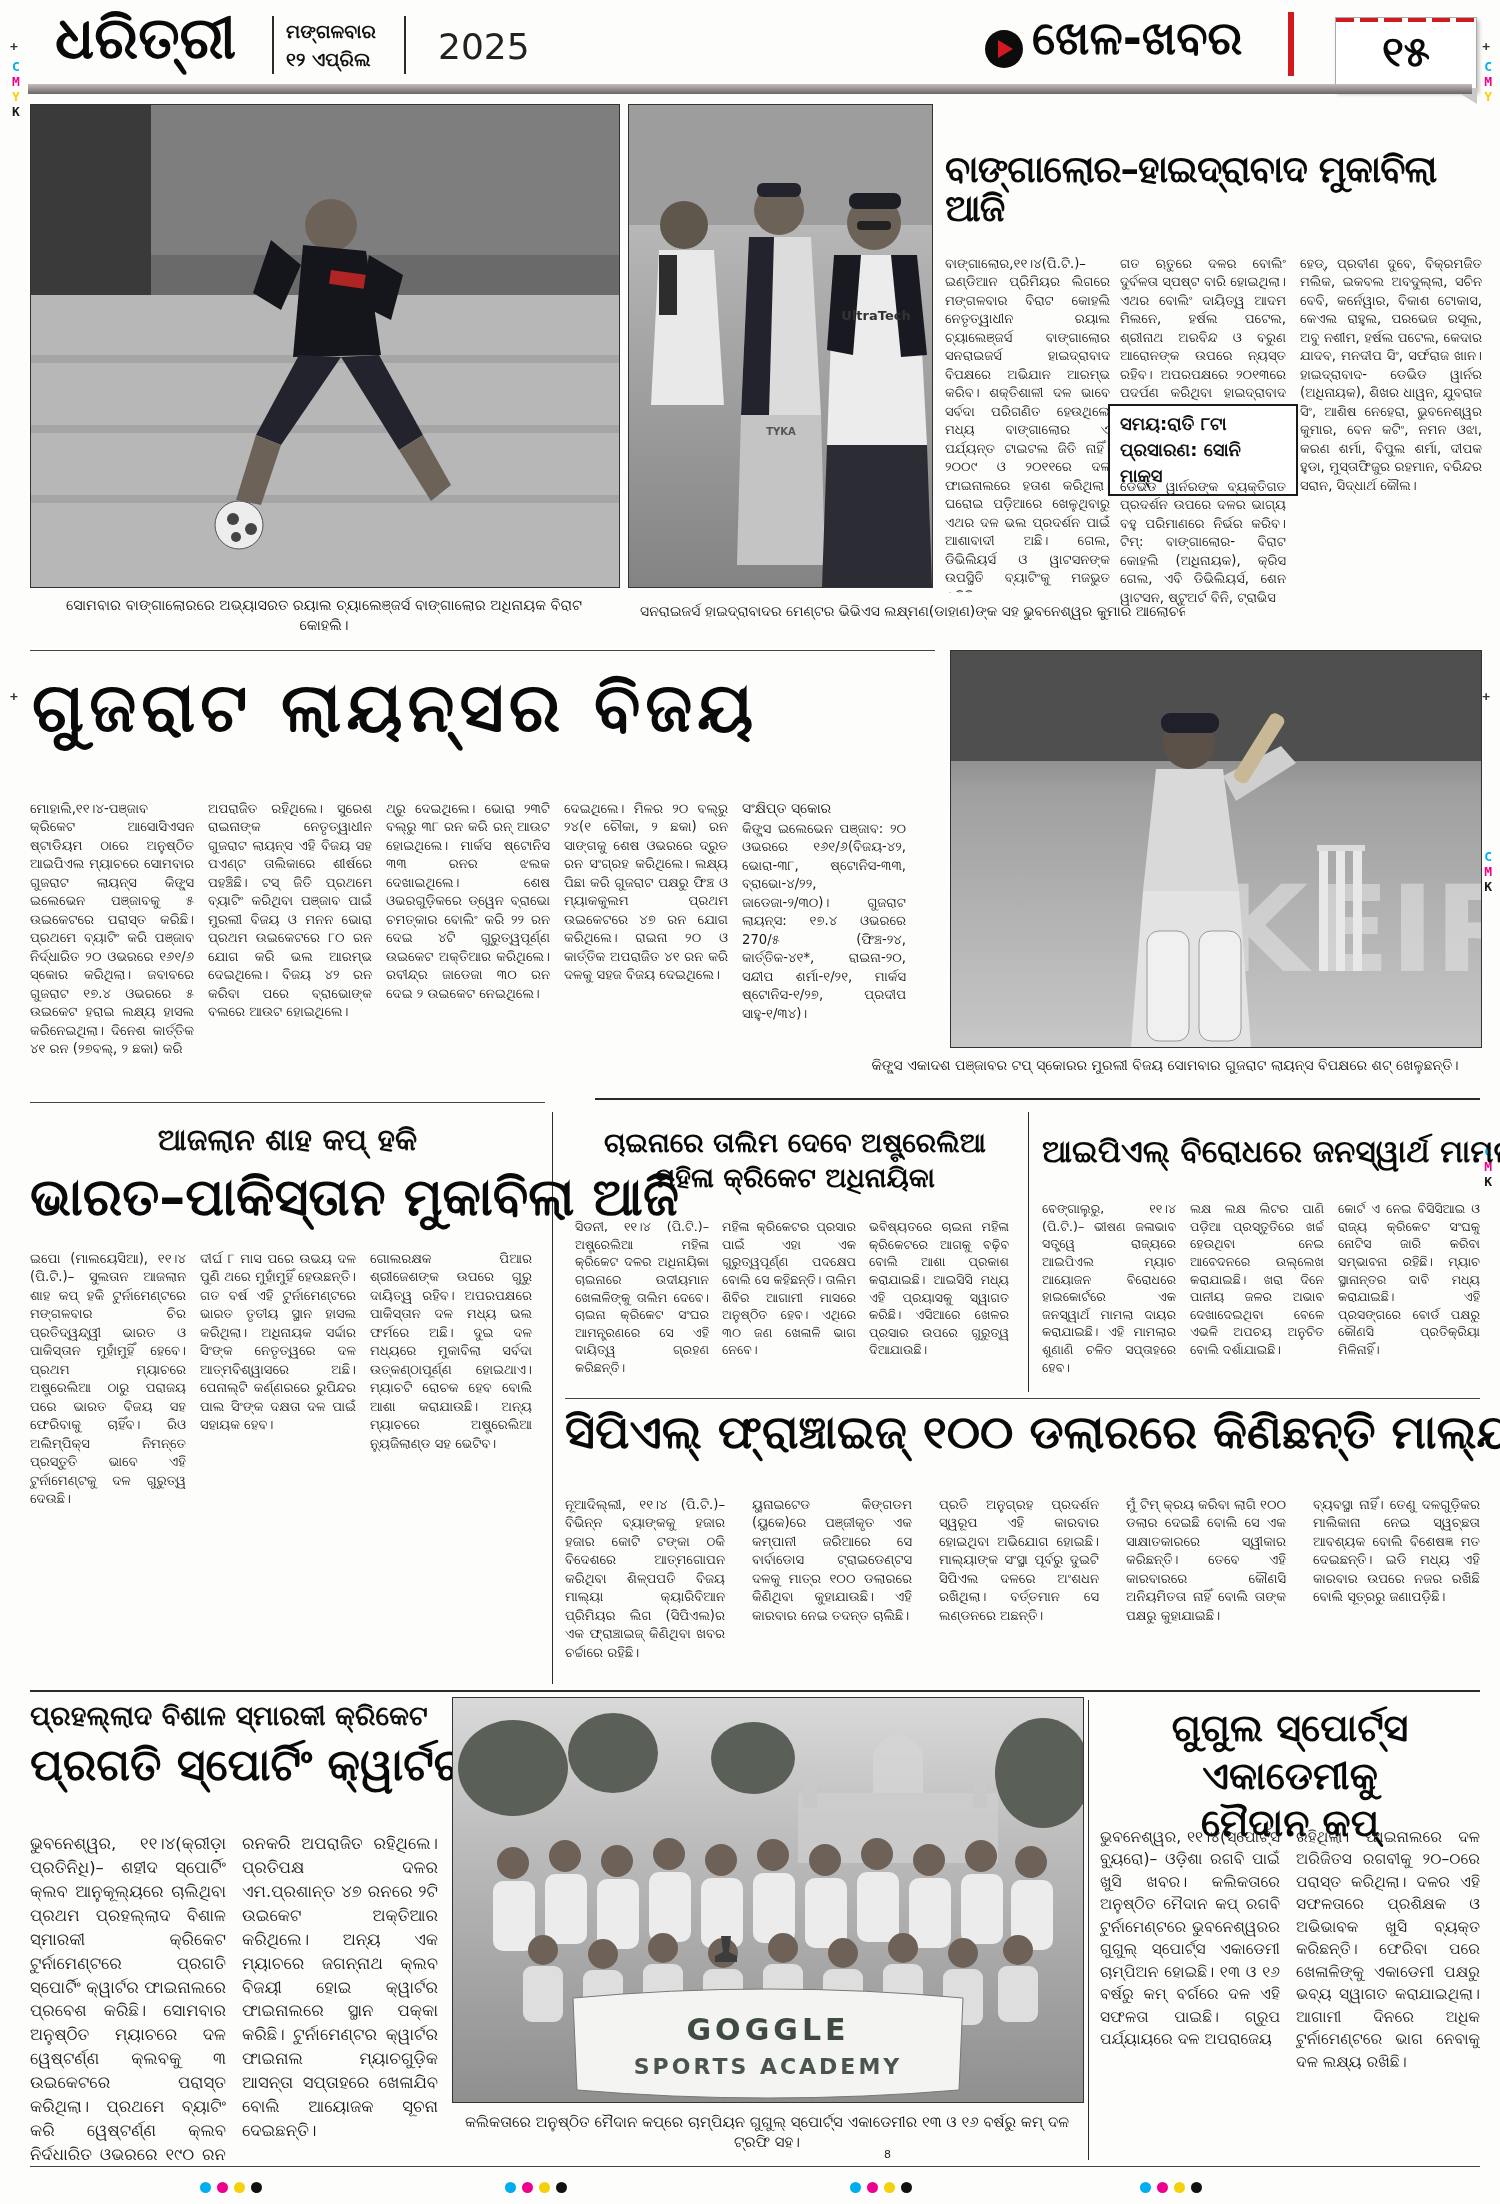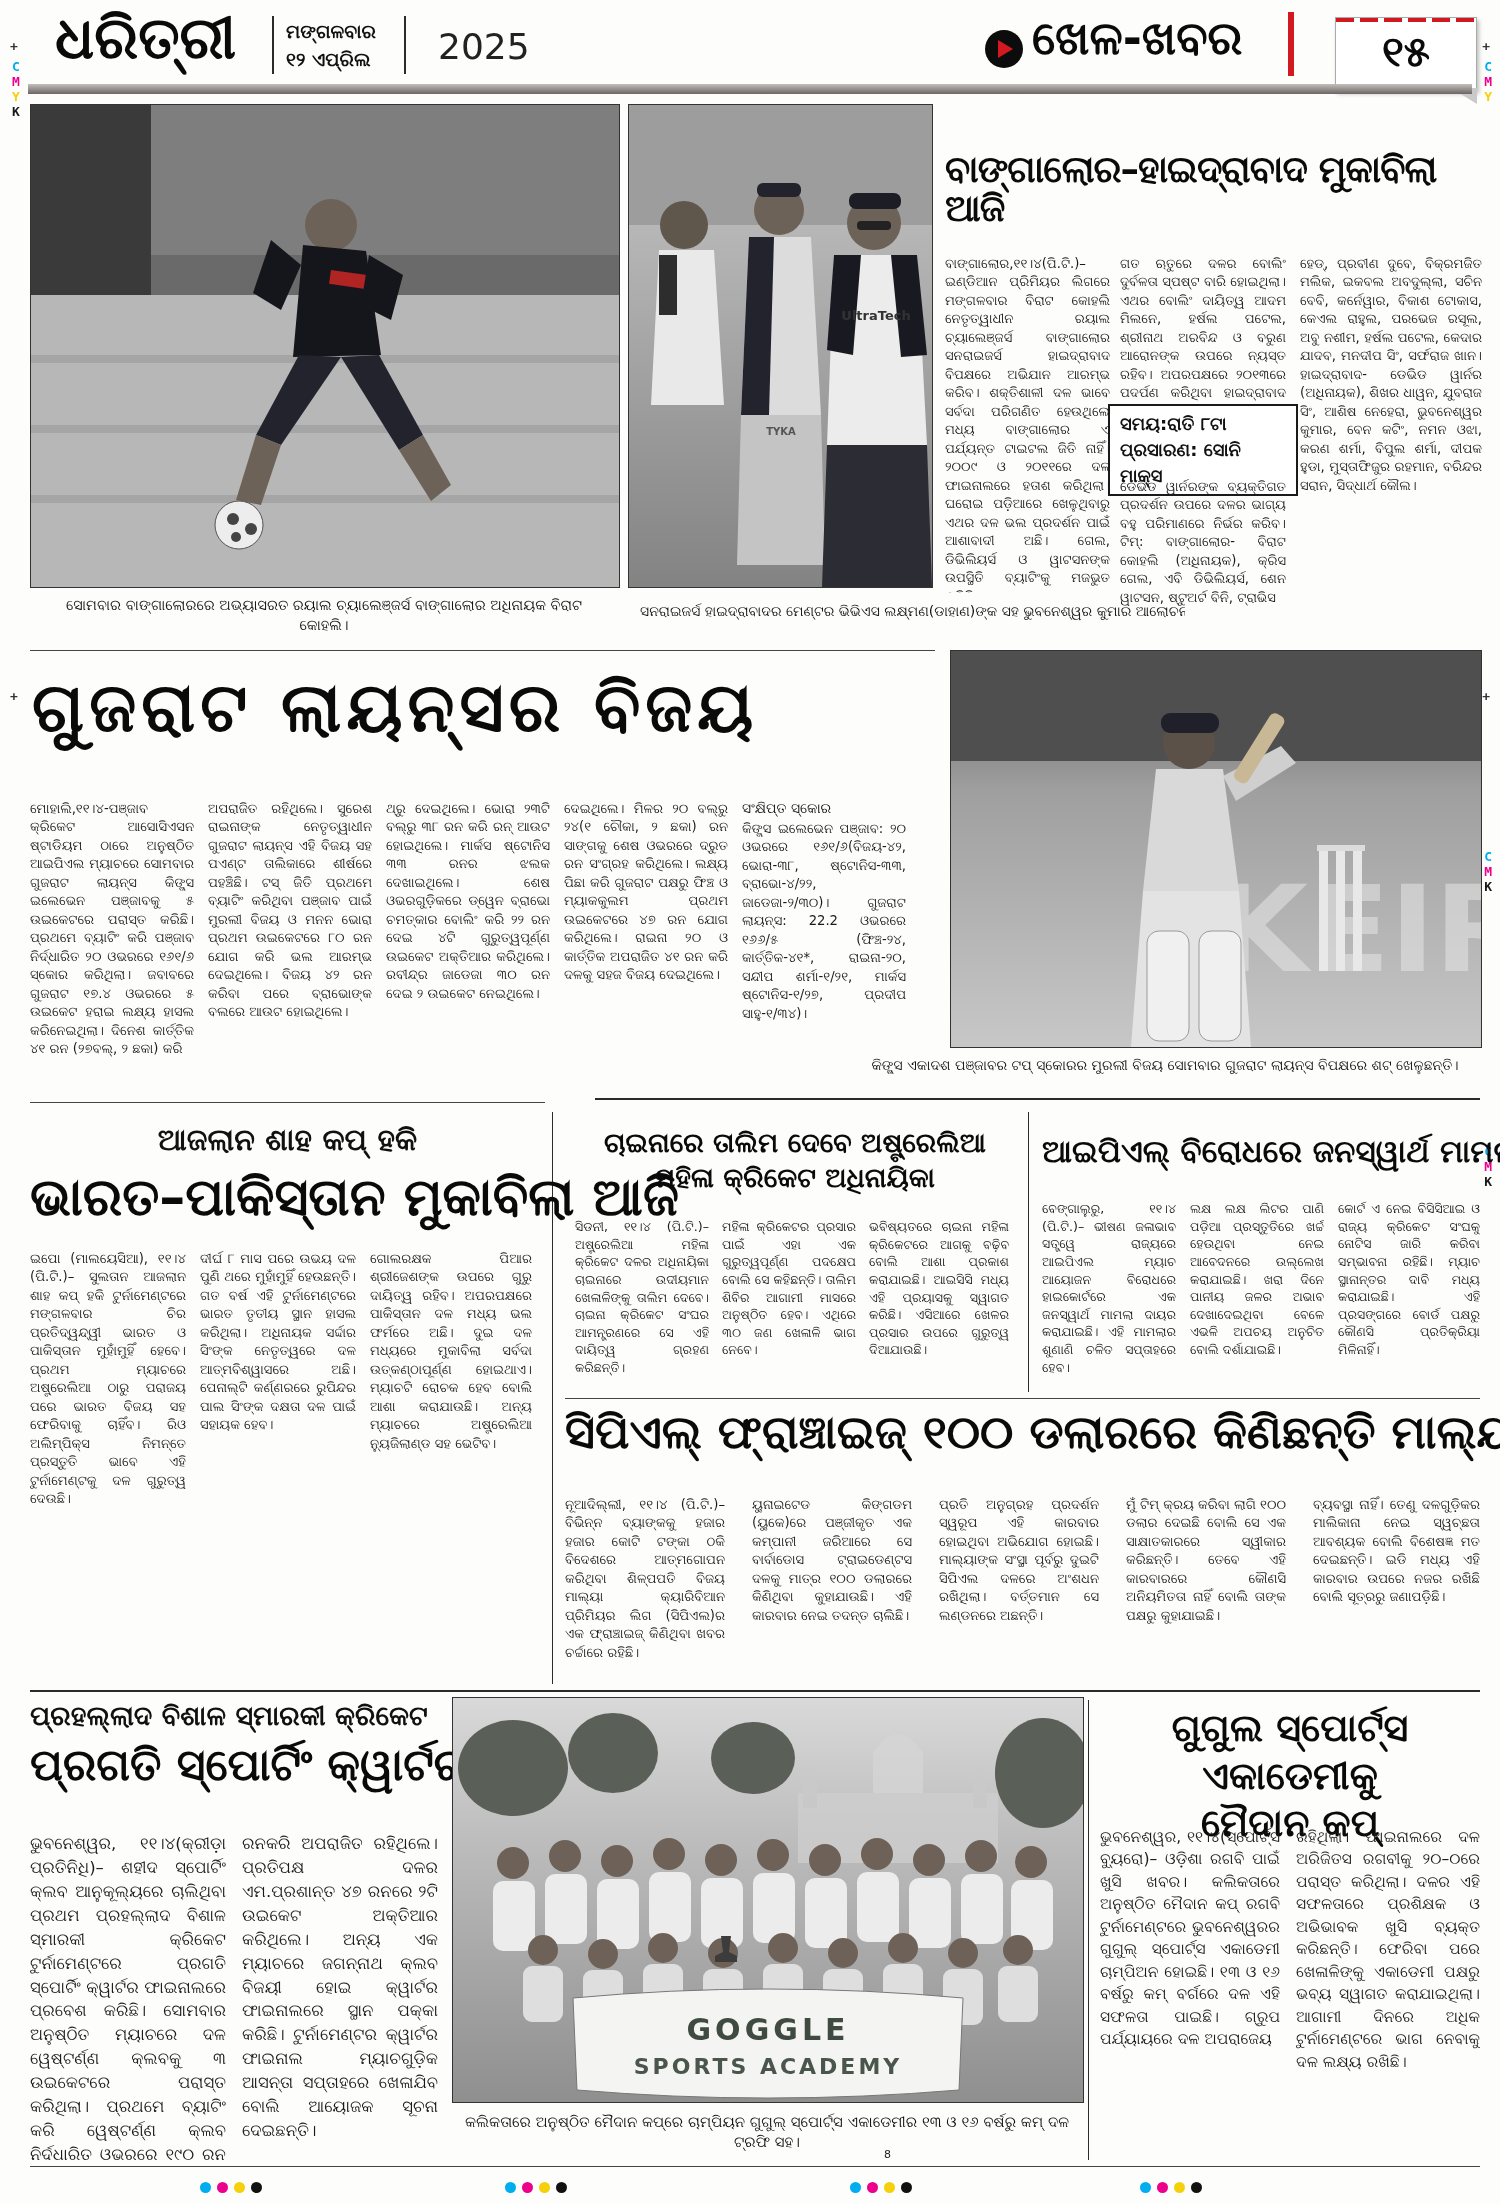--- a/index.html
+++ b/index.html
@@ -161,21 +161,21 @@
   <div class="abs body-txt" style="left:1300px;top:255px;width:182px;height:385px;overflow:hidden;">ହେଡ୍, ପ୍ରବୀଣ ଦୁବେ, ବିକ୍ରମଜିତ ମଲିକ, ଇକବଲ ଅବଦୁଲ୍ଲା, ସଚିନ ବେବି, କର୍ନେୱାର, ବିକାଶ ଟୋକାସ, କେଏଲ ରାହୁଲ, ପରଭେଜ ରସୂଲ, ଅବୁ ନଶୀମ, ହର୍ଷଲ ପଟେଲ, କେଦାର ଯାଦବ, ମନଦୀପ ସିଂ, ସର୍ଫରାଜ ଖାନ। ହାଇଦ୍ରାବାଦ- ଡେଭିଡ ୱାର୍ନର (ଅଧିନାୟକ), ଶିଖର ଧାୱନ, ଯୁବରାଜ ସିଂ, ଆଶିଷ ନେହେରା, ଭୁବନେଶ୍ୱର କୁମାର, ବେନ କଟିଂ, ନମନ ଓଝା, କରଣ ଶର୍ମା, ବିପୁଲ ଶର୍ମା, ଦୀପକ ହୁଡା, ମୁସ୍ତାଫିଜୁର ରହମାନ, ବରିନ୍ଦର ସରାନ, ସିଦ୍ଧାର୍ଥ କୌଲ।</div>
 
   <div class="abs rule-h-thin" style="left:30px;top:650px;width:905px;"></div>
   <div class="abs hl" style="left:32px;top:672px;width:905px;font-size:68px;letter-spacing:5px;white-space:nowrap;">ଗୁଜରାଟ ଲାୟନ୍ସର ବିଜୟ</div>
   <div class="abs body-txt" style="left:30px;top:800px;width:164px;height:292px;overflow:hidden;">ମୋହାଲି,୧୧।୪-ପଞ୍ଜାବ କ୍ରିକେଟ ଆସୋସିଏସନ ଷ୍ଟାଡିୟମ ଠାରେ ଅନୁଷ୍ଠିତ ଆଇପିଏଲ ମ୍ୟାଚରେ ସୋମବାର ଗୁଜରାଟ ଲାୟନ୍ସ କିଙ୍ଗ୍ସ ଇଲେଭେନ ପଞ୍ଜାବକୁ ୫ ଉଇକେଟରେ ପରାସ୍ତ କରିଛି। ପ୍ରଥମେ ବ୍ୟାଟିଂ କରି ପଞ୍ଜାବ ନିର୍ଦ୍ଧାରିତ ୨୦ ଓଭରରେ ୧୬୧/୬ ସ୍କୋର କରିଥିଲା। ଜବାବରେ ଗୁଜରାଟ ୧୭.୪ ଓଭରରେ ୫ ଉଇକେଟ ହରାଇ ଲକ୍ଷ୍ୟ ହାସଲ କରିନେଇଥିଲା। ଦିନେଶ କାର୍ତ୍ତିକ ୪୧ ରନ (୨୭ବଲ୍, ୨ ଛକା) କରି</div>
   <div class="abs body-txt" style="left:208px;top:800px;width:164px;height:292px;overflow:hidden;">ଅପରାଜିତ ରହିଥିଲେ। ସୁରେଶ ରାଇନାଙ୍କ ନେତୃତ୍ୱାଧୀନ ଗୁଜରାଟ ଲାୟନ୍ସ ଏହି ବିଜୟ ସହ ପଏଣ୍ଟ ତାଲିକାରେ ଶୀର୍ଷରେ ପହଞ୍ଚିଛି। ଟସ୍ ଜିତି ପ୍ରଥମେ ବ୍ୟାଟିଂ କରିଥିବା ପଞ୍ଜାବ ପାଇଁ ମୁରଲୀ ବିଜୟ ଓ ମନନ ଭୋରା ପ୍ରଥମ ଉଇକେଟରେ ୮୦ ରନ ଯୋଗ କରି ଭଲ ଆରମ୍ଭ ଦେଇଥିଲେ। ବିଜୟ ୪୨ ରନ କରିବା ପରେ ବ୍ରାଭୋଙ୍କ ବଲରେ ଆଉଟ ହୋଇଥିଲେ।</div>
   <div class="abs body-txt" style="left:386px;top:800px;width:164px;height:292px;overflow:hidden;">ଥ୍ରୁ ଦେଇଥିଲେ। ଭୋରା ୨୩ଟି ବଲ୍‌ରୁ ୩୮ ରନ କରି ରନ୍ ଆଉଟ ହୋଇଥିଲେ। ମାର୍କସ ଷ୍ଟୋନିସ ୩୩ ରନର ଝଲକ ଦେଖାଇଥିଲେ। ଶେଷ ଓଭରଗୁଡ଼ିକରେ ଡ୍ୱେନ ବ୍ରାଭୋ ଚମତ୍କାର ବୋଲିଂ କରି ୨୨ ରନ ଦେଇ ୪ଟି ଗୁରୁତ୍ୱପୂର୍ଣ୍ଣ ଉଇକେଟ ଅକ୍ତିଆର କରିଥିଲେ। ରବୀନ୍ଦ୍ର ଜାଡେଜା ୩୦ ରନ ଦେଇ ୨ ଉଇକେଟ ନେଇଥିଲେ।</div>
   <div class="abs body-txt" style="left:564px;top:800px;width:164px;height:292px;overflow:hidden;">ଦେଇଥିଲେ। ମିଳର ୨୦ ବଲ୍‌ରୁ ୨୪(୧ ଚୌକା, ୨ ଛକା) ରନ ସାଙ୍ଗକୁ ଶେଷ ଓଭରରେ ଦ୍ରୁତ ରନ ସଂଗ୍ରହ କରିଥିଲେ। ଲକ୍ଷ୍ୟ ପିଛା କରି ଗୁଜରାଟ ପକ୍ଷରୁ ଫିଞ୍ଚ ଓ ମ୍ୟାକକୁଲମ ପ୍ରଥମ ଉଇକେଟରେ ୪୭ ରନ ଯୋଗ କରିଥିଲେ। ରାଇନା ୨୦ ଓ କାର୍ତ୍ତିକ ଅପରାଜିତ ୪୧ ରନ କରି ଦଳକୁ ସହଜ ବିଜୟ ଦେଇଥିଲେ।</div>
   <div class="abs" style="left:742px;top:800px;width:164px;height:248px;overflow:hidden;">
     <div class="score-head" style="font-size:14px;margin-bottom:3px;">ସଂକ୍ଷିପ୍ତ ସ୍କୋର</div>
-    <div class="body-txt">କିଙ୍ଗ୍ସ ଇଲେଭେନ ପଞ୍ଜାବ: ୨୦ ଓଭରରେ ୧୬୧/୬(ବିଜୟ-୪୨, ଭୋରା-୩୮, ଷ୍ଟୋନିସ-୩୩, ବ୍ରାଭୋ-୪/୨୨, ଜାଡେଜା-୨/୩୦)। ଗୁଜରାଟ ଲାୟନ୍ସ: 22.2 ଓଭରରେ ୧୬୬/୫ (ଫିଞ୍ଚ-୨୪, କାର୍ତ୍ତିକ-୪୧*, ରାଇନା-୨୦, ସନ୍ଦୀପ ଶର୍ମା-୧/୨୧, ମାର୍କସ ଷ୍ଟୋନିସ-୧/୨୭, ପ୍ରଦୀପ ସାହୁ-୧/୩୪)।</div>
+    <div class="body-txt">କିଙ୍ଗ୍ସ ଇଲେଭେନ ପଞ୍ଜାବ: ୨୦ ଓଭରରେ ୧୬୧/୬(ବିଜୟ-୪୨, ଭୋରା-୩୮, ଷ୍ଟୋନିସ-୩୩, ବ୍ରାଭୋ-୪/୨୨, ଜାଡେଜା-୨/୩୦)। ଗୁଜରାଟ ଲାୟନ୍ସ: ୧୭.୪ ଓଭରରେ 270/୫ (ଫିଞ୍ଚ-୨୪, କାର୍ତ୍ତିକ-୪୧*, ରାଇନା-୨୦, ସନ୍ଦୀପ ଶର୍ମା-୧/୨୧, ମାର୍କସ ଷ୍ଟୋନିସ-୧/୨୭, ପ୍ରଦୀପ ସାହୁ-୧/୩୪)।</div>
   </div>
 
   <div class="abs photo" style="left:950px;top:650px;width:530px;height:396px;">
     <svg width="530" height="396" viewBox="0 0 530 396">
       <defs>
         <linearGradient id="g3" x1="0" y1="0" x2="0" y2="1">
           <stop offset="0" stop-color="#5d5d5d"></stop>
             <stop offset="0.35" stop-color="#9f9f9f"></stop>
             <stop offset="1" stop-color="#c7c7c7"></stop>
         </linearGradient>

